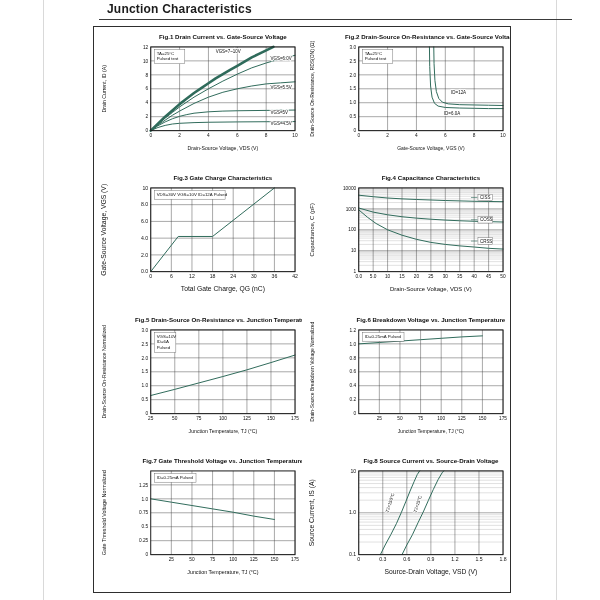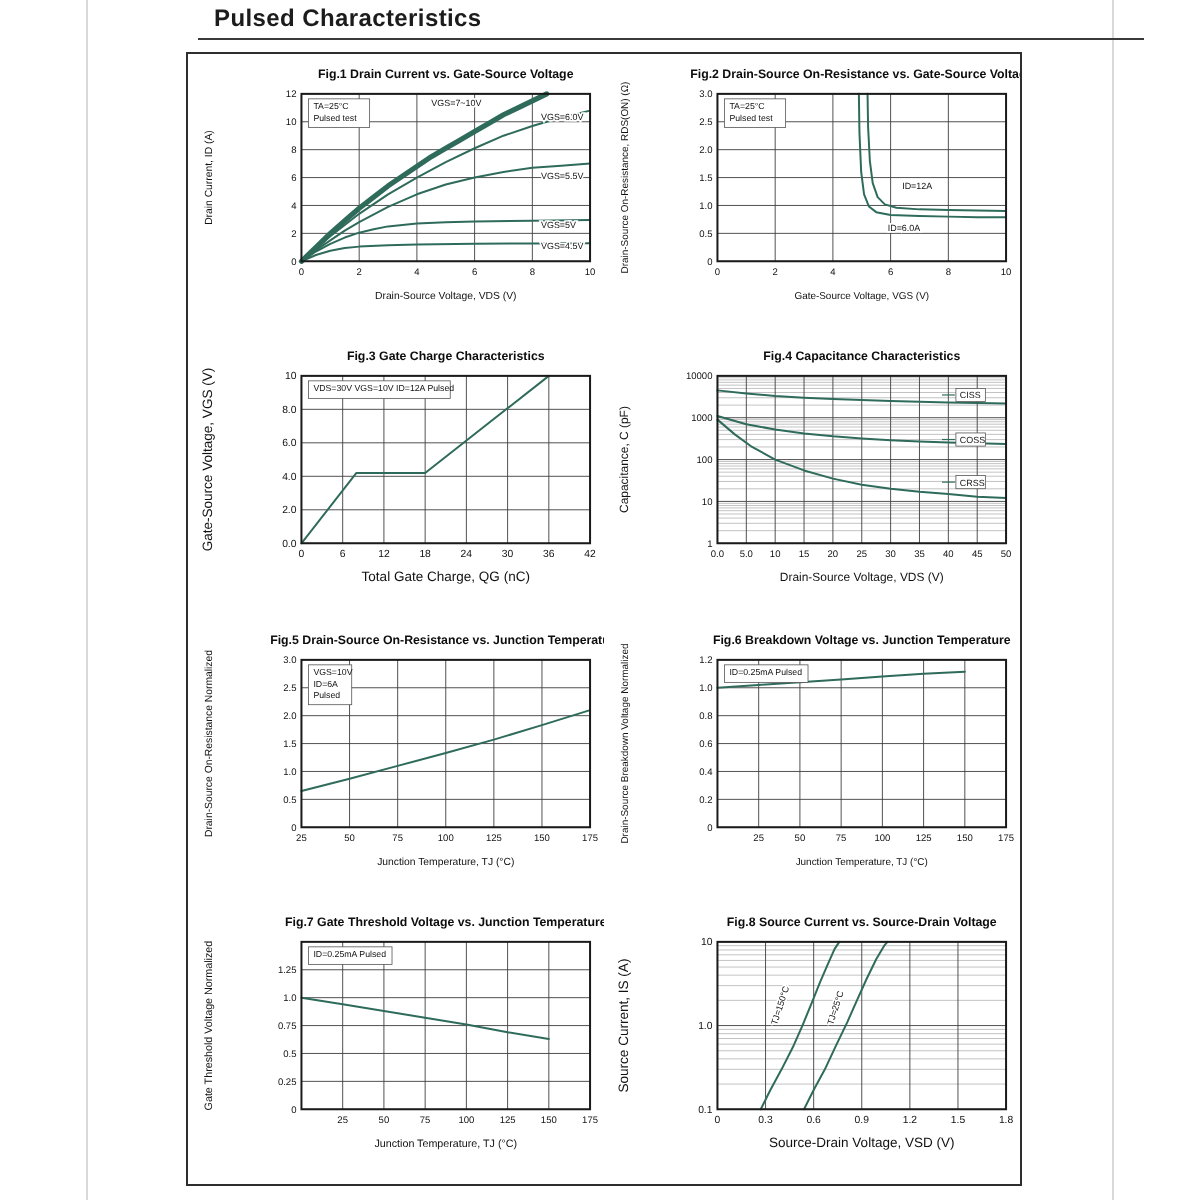--- a/index.html
+++ b/index.html
@@ -22,21 +22,21 @@
   }
   .chart-cell{position:relative;}
   .chart-cell svg{display:block;width:100%;height:100%;}
 </style>
 </head>
 <body>
 
 <div class="page">
   <div class="page-edge left"></div>
   <div class="page-edge right"></div>
-  <h1 class="page-title">Pulsed Characteristics</h1>
+  <h1 class="page-title">Junction Characteristics</h1>
   <div class="title-rule"></div>
   <div class="charts-frame">
     <div class="chart-cell">
         <svg viewBox="0 0 209 141.75" preserveAspectRatio="none">
           <line x1="57" x2="57" y1="20" y2="104" stroke="#3d3d3d" stroke-width="0.45"></line>
           <line x1="86" x2="86" y1="20" y2="104" stroke="#3d3d3d" stroke-width="0.45"></line>
           <line x1="115" x2="115" y1="20" y2="104" stroke="#3d3d3d" stroke-width="0.45"></line>
           <line x1="144" x2="144" y1="20" y2="104" stroke="#3d3d3d" stroke-width="0.45"></line>
           <line x1="173" x2="173" y1="20" y2="104" stroke="#3d3d3d" stroke-width="0.45"></line>
           <line x1="202" x2="202" y1="20" y2="104" stroke="#3d3d3d" stroke-width="0.45"></line>

